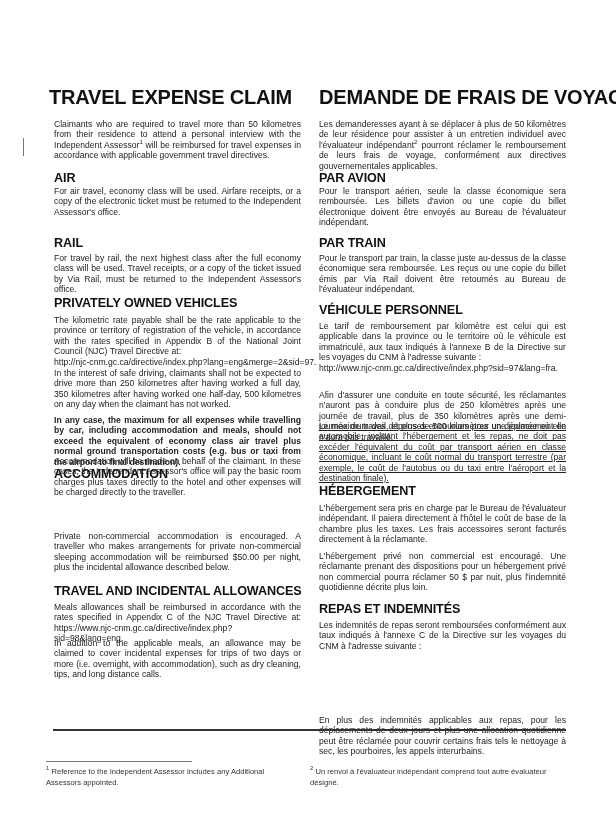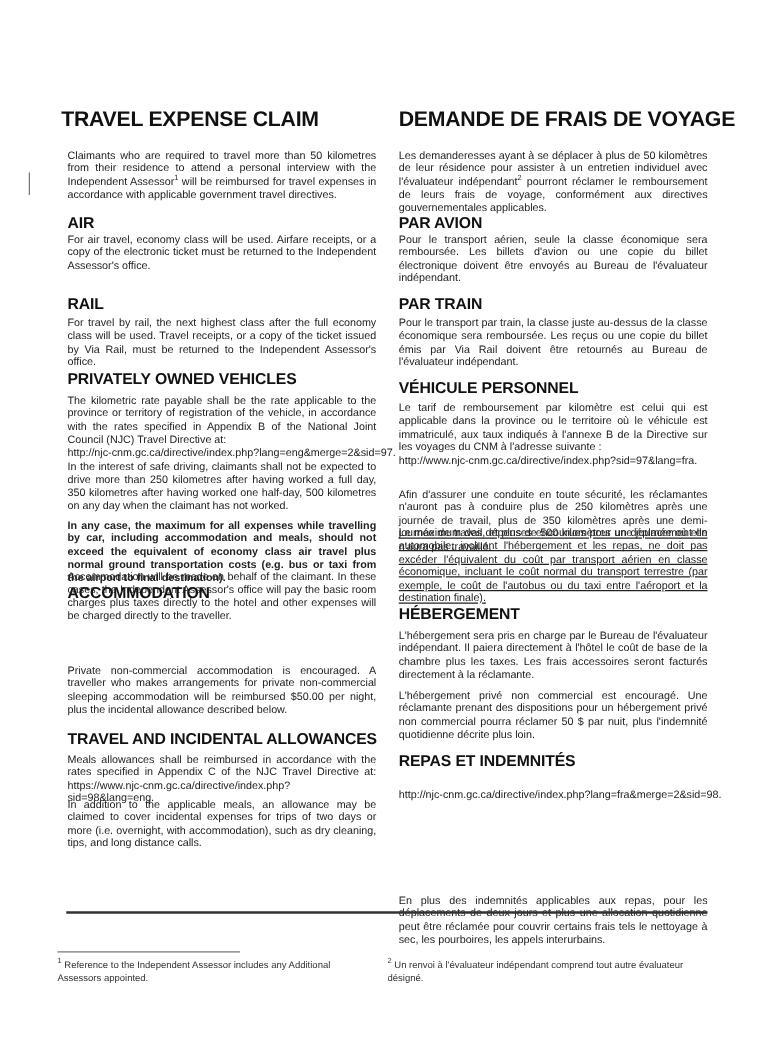--- a/index.html
+++ b/index.html
@@ -1,20 +1,20 @@
 <!DOCTYPE html>
 <html><head>
 <meta charset="utf-8">
 <style>
   html, body { margin: 0; padding: 0; }
   body {
     width: 616px; height: 835px; background: #ffffff; position: relative; overflow: hidden;
     font-family: "Liberation Sans", sans-serif; color: #1a1a1a;
   }
-  .title { position: absolute; font-weight: bold; font-size: 17px; letter-spacing: -0.2px; color: #111; white-space: nowrap; }
+  .title { position: absolute; font-weight: bold; font-size: 20px; letter-spacing: -0.2px; color: #111; white-space: nowrap; }
   .h { position: absolute; font-weight: bold; font-size: 12.6px; color: #111; white-space: nowrap; letter-spacing: -0.1px; }
   .p { position: absolute; font-size: 8.6px; line-height: 10.4px; text-align: justify; color: #222; }
   .p sup { font-size: 6px; line-height: 0; }
   .rule { position: absolute; background: #333; }
   .bar { position: absolute; background: #777; }
   .fn { position: absolute; font-size: 7.6px; line-height: 10.5px; color: #333; }
   .fn sup { font-size: 6px; line-height: 0; }
 </style>
 </head>
 <body>
@@ -60,21 +60,21 @@
   <div class="h" style="left:319px; top:303px;">VÉHICULE PERSONNEL</div>
   <div class="p" style="left:319px; top:321px; width:247px;"><span>Le tarif de remboursement par kilomètre est celui qui est applicable dans la province ou le territoire où le véhicule est immatriculé, aux taux indiqués à l'annexe B de la Directive sur les voyages du CNM à l'adresse suivante :</span><br><span style="white-space:nowrap;">http://www.njc-cnm.gc.ca/directive/index.php?sid=97&amp;lang=fra.</span></div>
   <div class="p" style="left:319px; top:374px; width:247px;margin-top:16px;">Afin d'assurer une conduite en toute sécurité, les réclamantes n'auront pas à conduire plus de 250 kilomètres après une journée de travail, plus de 350 kilomètres après une demi-journée de travail, et plus de 500 kilomètres une journée où elle n'aura pas travaillé.</div>
   <div class="p" style="left:319px; top:421px; width:247px;text-decoration:underline;">Le maximum des dépenses encourues pour un déplacement en automobile, incluant l'hébergement et les repas, ne doit pas excéder l'équivalent du coût par transport aérien en classe économique, incluant le coût normal du transport terrestre (par exemple, le coût de l'autobus ou du taxi entre l'aéroport et la destination finale).</div>
 
   <div class="h" style="left:319px; top:484px;">HÉBERGEMENT</div>
   <div class="p" style="left:319px; top:503px; width:247px;">L'hébergement sera pris en charge par le Bureau de l'évaluateur indépendant. Il paiera directement à l'hôtel le coût de base de la chambre plus les taxes. Les frais accessoires seront facturés directement à la réclamante.</div>
   <div class="p" style="left:319px; top:551px; width:247px;">L'hébergement privé non commercial est encouragé. Une réclamante prenant des dispositions pour un hébergement privé non commercial pourra réclamer 50 $ par nuit, plus l'indemnité quotidienne décrite plus loin.</div>
 
   <div class="h" style="left:319px; top:602px;">REPAS ET INDEMNITÉS</div>
-  <div class="p" style="left:319px; top:620px; width:247px;"><br><span style="white-space:nowrap;">http://njc-cnm.gc.ca/directive/index.php?lang=fra&amp;merge=2&amp;sid=98.</span></div>
+  <div class="p" style="left:319px; top:620px; width:247px;"><span>Les indemnités de repas seront remboursées conformément aux taux indiqués à l'annexe C de la Directive sur les voyages du CNM à l'adresse suivante :</span><br></div>
   <div class="p" style="left:319px; top:667px; width:247px;margin-top:48px;">En plus des indemnités applicables aux repas, pour les déplacements de deux jours et plus une allocation quotidienne peut être réclamée pour couvrir certains frais tels le nettoyage à sec, les pourboires, les appels interurbains.</div>
 </div>
 
 <div class="rule" style="left:53px; top:729px; width:513px; height:1.5px;"></div>
 
 <div class="rule" style="left:46px; top:761px; width:146px; height:1px; background:#777;"></div>
 
 <div class="fn" style="left:46px; top:767px; width:245px;"><sup>1</sup> <span>Reference to the Independent Assessor includes any Additional Assessors appointed.</span></div>
 <div class="fn" style="left:310px; top:767px; width:250px;"><sup>2</sup> <span>Un renvoi à l'évaluateur indépendant comprend tout autre évaluateur désigné.</span></div>
 

